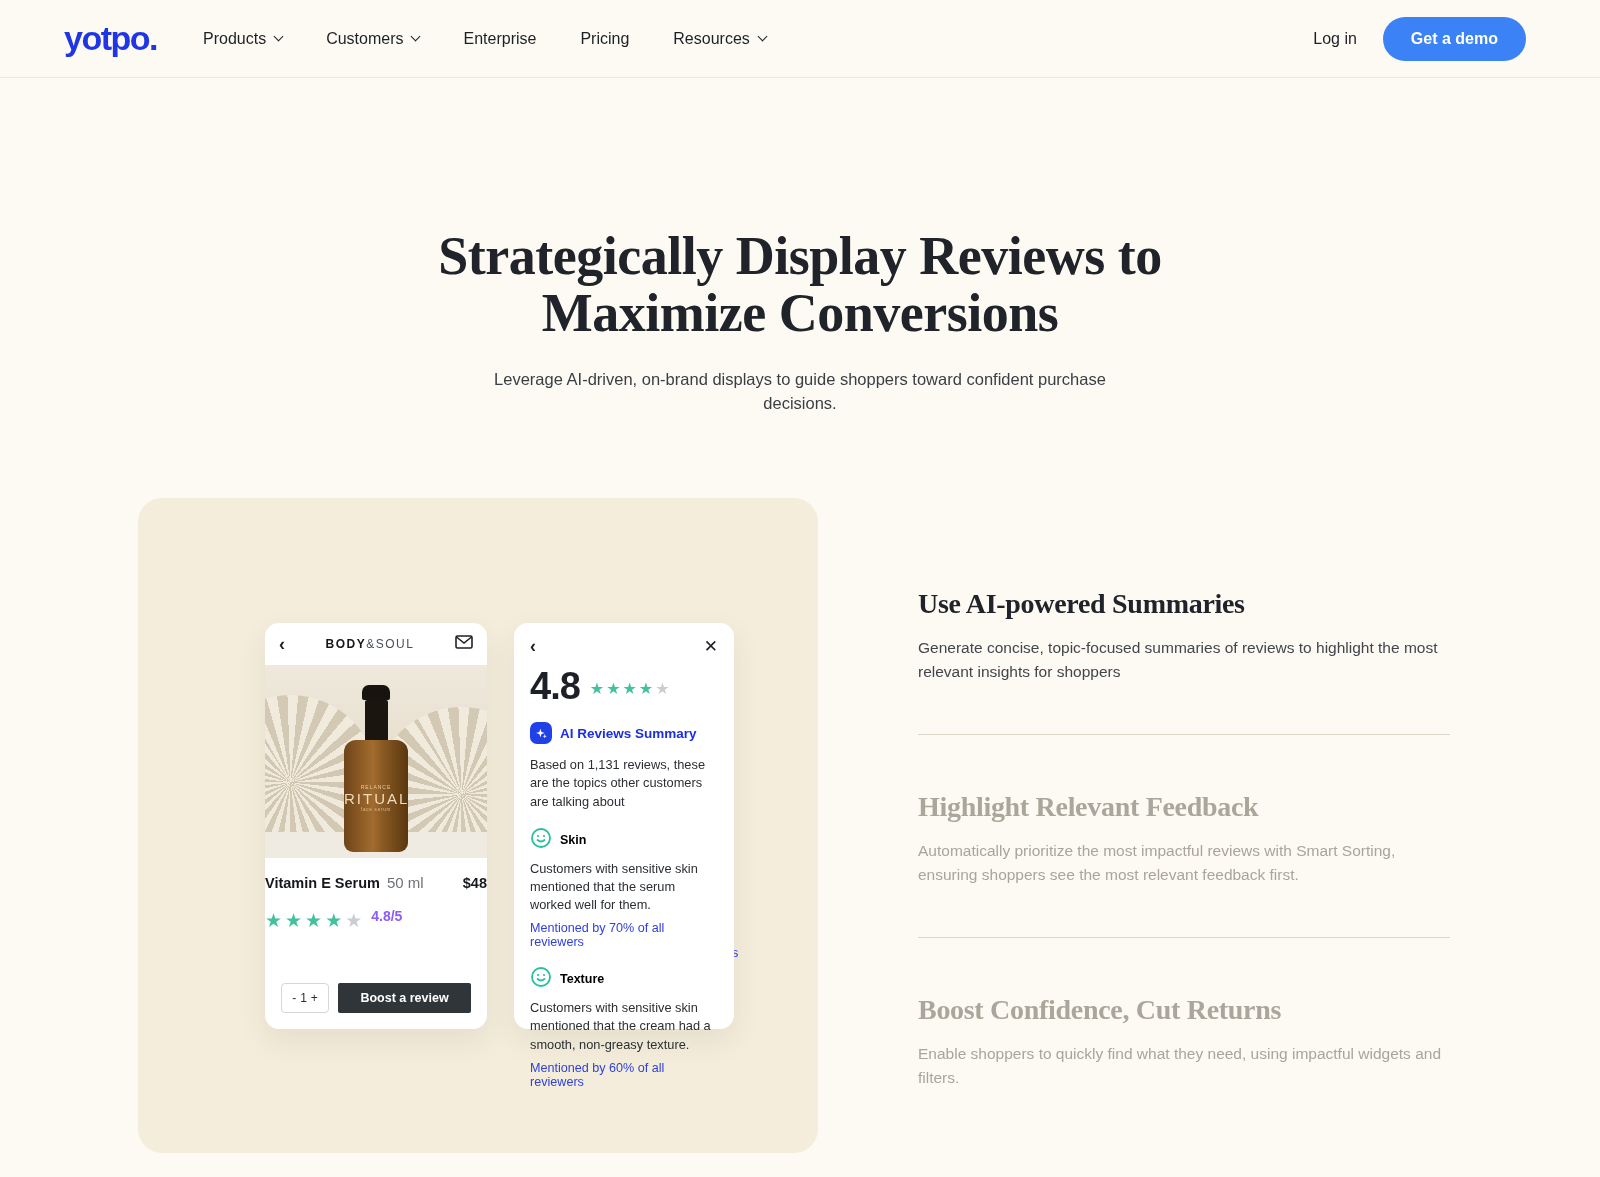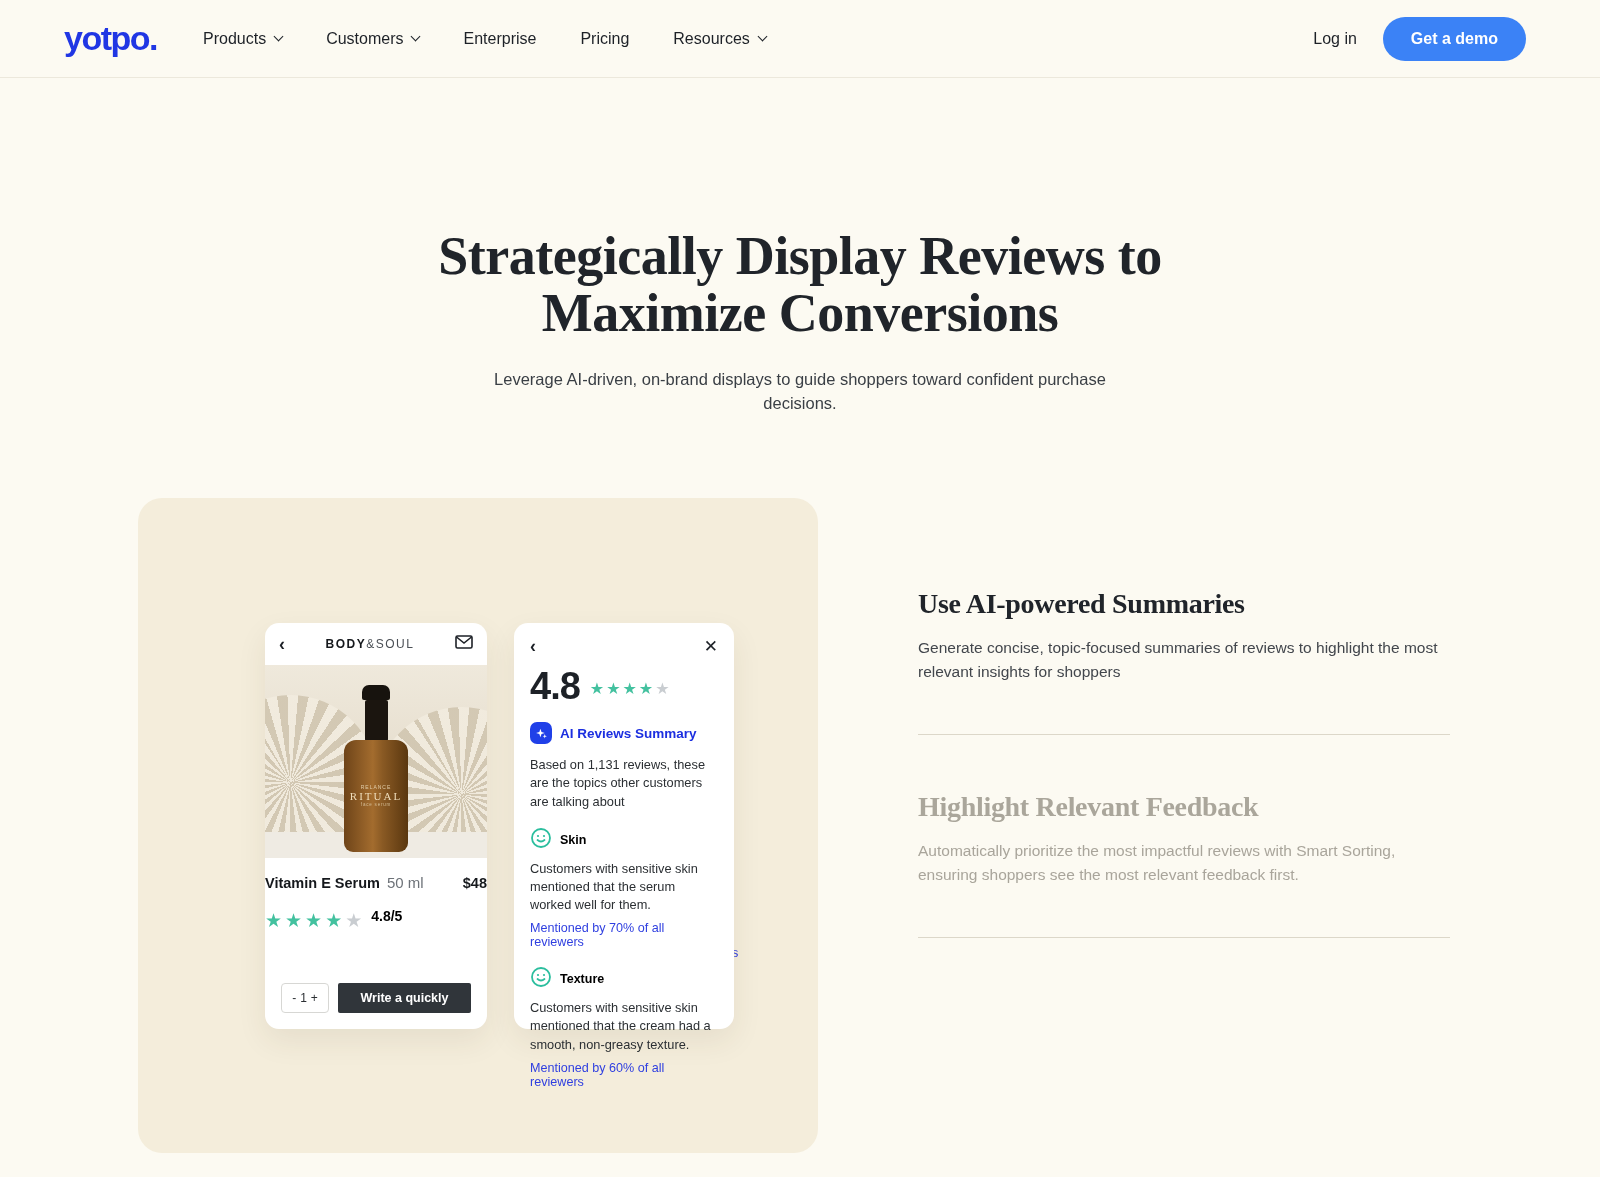--- a/index.html
+++ b/index.html
@@ -84,32 +84,32 @@
     display:flex; flex-direction:column; align-items:center;
   }
   .bulb { width:28px; height:15px; background:#17130e; border-radius:7px 7px 2px 2px; }
   .cap { width:23px; height:42px; background:#1b150f; border-radius:2px 2px 3px 3px; }
   .bottle {
     width:64px; height:112px; margin-top:-2px;
     background:linear-gradient(90deg,#6e4419 0%,#a36c2e 45%,#8a5a24 60%,#5a370f 100%);
     border-radius:12px 12px 9px 9px; text-align:center;
   }
   .lbl-small { margin-top:44px; font-size:5px; letter-spacing:1px; color:#e2cda9; }
-  .lbl-big { font-family:Liberation Serif, serif; font-size:11px; letter-spacing:2px; color:#eedcba; }
+  .lbl-big { font-family:Liberation Sans, sans-serif; font-size:15px; letter-spacing:2px; color:#eedcba; }
   .lbl-sub { font-size:4.5px; letter-spacing:.8px; color:#d6bf98; }
   .pc-info { padding:16px 0 0; }
   .pc-row1 { display:flex; align-items:baseline; }
   .p-name { font-size:14.5px; font-weight:700; color:#15181c; }
   .p-size { font-size:15px; color:#6d7278; margin-left:7px; }
   .p-price { font-size:14.5px; font-weight:700; color:#15181c; margin-left:auto; }
   .stars-row { display:flex; align-items:center; margin-top:10px; }
   .star { font-size:19px; line-height:1; margin-right:3px; }
   .star.filled { color:#43C19F; }
   .star.empty { color:#c9cdd1; }
-  .rating-txt { font-size:14px; font-weight:600; color:#000000; margin-left:6px;text-align:center; }
+  .rating-txt { font-size:14px; font-weight:600; color:#8b5cf6; margin-left:6px;text-align:center; }
   .chip {
     position:absolute; left:-42px; top:301px; width:284px; height:38px;
     background:#fff; border-radius:8px; box-shadow:0 8px 20px rgba(60,50,30,.12);
     display:flex; align-items:center; padding:0 10px; gap:7px;
   }
   .chip-text { font-size:12.5px; color:#2b2f33; white-space:nowrap; }
   .chip-topics { color:#3A41E1; }
   .pc-actions {
     position:absolute; bottom:16px; left:16px; right:16px;
     display:flex; gap:9px;
@@ -248,21 +248,21 @@
             </span>
           <span class="rating-txt">4.8/5</span>
         </div>
       </div>
       <div class="pc-actions">
         <div class="stepper">
           <span>-</span>
           <span>1</span>
           <span>+</span>
         </div>
-        <button class="review-btn">Write a quickly</button>
+        <button class="review-btn">Boost a review</button>
       </div>
     </div>
 
     <div class="peek"></div>
     <span class="frag">s</span>
 
     <div class="card summary-card">
       <div class="sc-header">
         <span class="back-arrow">‹</span>
         <span class="close-icon">✕</span>
@@ -326,14 +326,18 @@
     <div class="feature active">
       <h2 class="feature-title">Use AI-powered Summaries</h2>
       <p class="feature-text">Generate concise, topic-focused summaries of reviews to highlight the most relevant insights for shoppers</p>
     </div>
     <hr class="div">
     <div class="feature inactive">
       <h2 class="feature-title">Highlight Relevant Feedback</h2>
       <p class="feature-text">Automatically prioritize the most impactful reviews with Smart Sorting, ensuring shoppers see the most relevant feedback first.</p>
     </div>
     <hr class="div">
+    <div class="feature inactive">
+      <h2 class="feature-title">Boost Confidence, Cut Returns</h2>
+      <p class="feature-text">Enable shoppers to quickly find what they need, using impactful widgets and filters.</p>
+    </div>
   </div>
 </main>
 
 </body></html>

